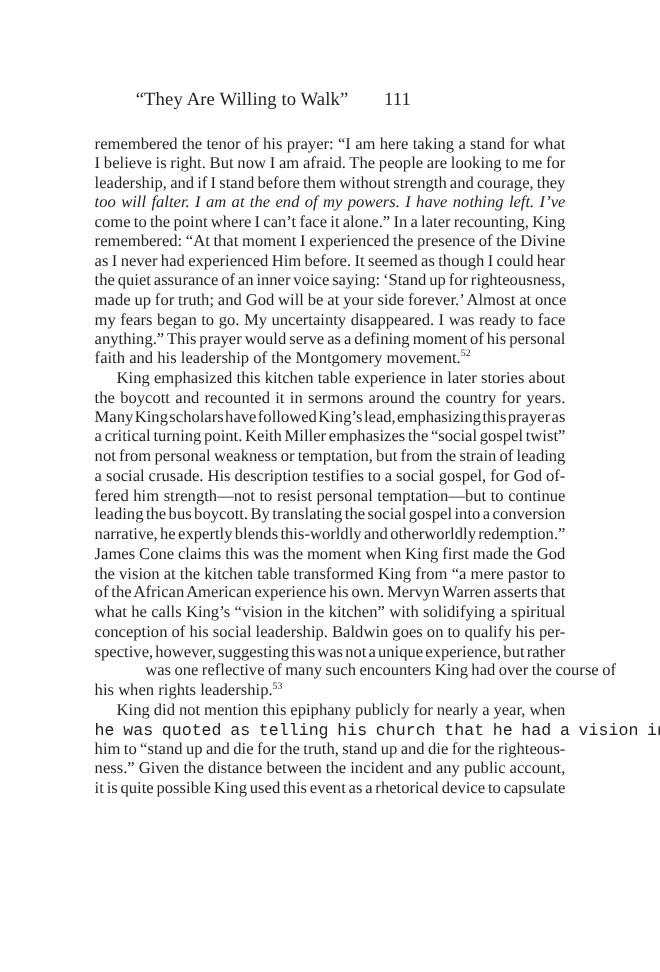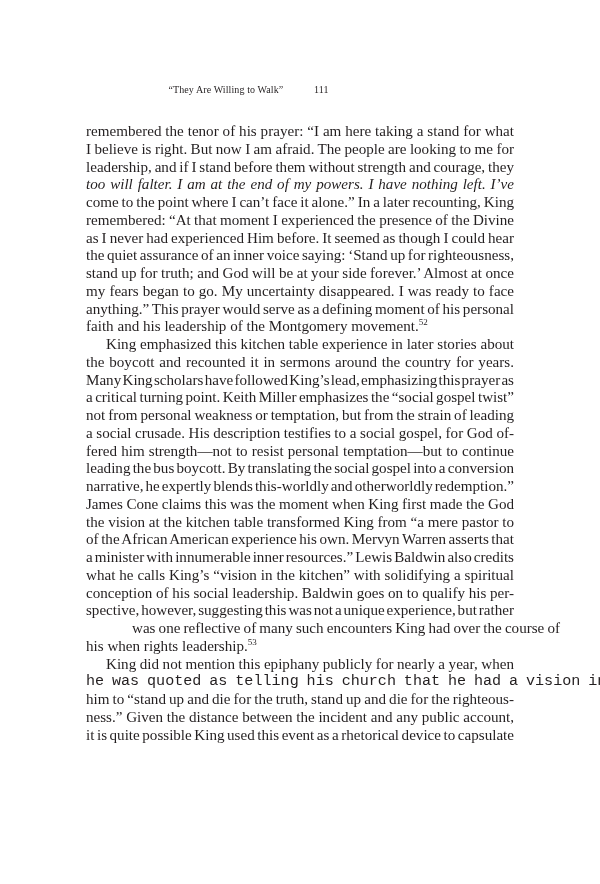--- a/index.html
+++ b/index.html
@@ -14,21 +14,21 @@
       overflow: hidden;
       color: #231f20;
       font-family: "Liberation Serif", "DejaVu Serif", serif;
     }
     .running-head {
       position: absolute;
       top: 80px;
       left: 0;
       width: 497px;
       text-align: center;
-      font-size: 10px;
+      font-size: 17px;
       line-height: 20px;
       letter-spacing: 0.1px;
     }
     .running-head .title {
       margin-right: 28px;
     }
     .text-block {
       position: absolute;
       top: 123px;
       left: 86px;
@@ -68,37 +68,36 @@
 
 <div class="text-block" id="text-block">
     <span class="line" style="white-space: nowrap; word-spacing: 0px;"><span>remembered the tenor of his prayer: “I am here taking a stand for what</span></span>
     <span class="line" style="white-space: nowrap; word-spacing: -0.369792px;"><span>I believe is right. But now I am afraid. The people are looking to me for</span></span>
     <span class="line" style="white-space: nowrap; word-spacing: -0.909091px;"><span>leadership, and if I stand before them without strength and courage, they</span></span>
     <span class="line" style="white-space: nowrap; word-spacing: 0px; font-style: italic;"><span>too will falter. I am at the end of my powers. I have nothing left. I’ve</span></span>
     <span class="line" style="white-space: nowrap; word-spacing: -0.841518px;"><span>come to the point where I can’t face it alone.” In a later recounting, King</span></span>
     <span class="line" style="white-space: nowrap; word-spacing: -0.451562px;"><span>remembered: “At that moment I experienced the presence of the Divine</span></span>
     <span class="line" style="white-space: nowrap; word-spacing: -0.734375px;"><span>as I never had experienced Him before. It seemed as though I could hear</span></span>
     <span class="line" style="white-space: nowrap; word-spacing: -1.17898px;"><span>the quiet assurance of an inner voice saying: ‘Stand up for righteousness,</span></span>
-    <span class="line" style="white-space: nowrap; word-spacing: -0.277902px;"><span>stand up for truth; and God will be at your side forever.’ Almost at once</span></span>
+    <span class="line" style="white-space: nowrap; word-spacing: -0.277902px;"><span>made up for truth; and God will be at your side forever.’ Almost at once</span></span>
     <span class="line" style="white-space: nowrap; word-spacing: 0px;"><span>my fears began to go. My uncertainty disappeared. I was ready to face</span></span>
     <span class="line" style="white-space: nowrap; word-spacing: -1.07812px;"><span>anything.” This prayer would serve as a defining moment of his personal</span></span>
     <span class="line last"><span>faith and his leadership of the Montgomery movement.</span><sup>52</sup></span>
     <span class="line indent" style="white-space: nowrap; word-spacing: 0px;"><span>King emphasized this kitchen table experience in later stories about</span></span>
     <span class="line" style="white-space: nowrap; word-spacing: 0px;"><span>the boycott and recounted it in sermons around the country for years.</span></span>
     <span class="line" style="white-space: nowrap; word-spacing: -2.5125px;"><span>Many King scholars have followed King’s lead, emphasizing this prayer as</span></span>
     <span class="line" style="white-space: nowrap; word-spacing: -1.3375px;"><span>a critical turning point. Keith Miller emphasizes the “social gospel twist”</span></span>
     <span class="line" style="white-space: nowrap; word-spacing: -0.87358px;"><span>not from personal weakness or temptation, but from the strain of leading</span></span>
     <span class="line" style="white-space: nowrap; word-spacing: -0.171875px;"><span>a social crusade. His description testifies to a social gospel, for God of-</span></span>
     <span class="line" style="white-space: nowrap; word-spacing: 0px;"><span>fered him strength—not to resist personal temptation—but to continue</span></span>
     <span class="line" style="white-space: nowrap; word-spacing: -1.5625px;"><span>leading the bus boycott. By translating the social gospel into a conversion</span></span>
     <span class="line" style="white-space: nowrap; word-spacing: -1.66964px;"><span>narrative, he expertly blends this-worldly and otherworldly redemption.”</span></span>
     <span class="line" style="white-space: nowrap; word-spacing: -0.244792px;"><span>James Cone claims this was the moment when King first made the God</span></span>
     <span class="line" style="white-space: nowrap; word-spacing: -0.0299479px;"><span>the vision at the kitchen table transformed King from “a mere pastor to</span></span>
     <span class="line" style="white-space: nowrap; word-spacing: -1.18437px;"><span>of the African American experience his own. Mervyn Warren asserts that</span></span>
-    <span class="line" style="white-space: nowrap; word-spacing: -1.71875px;"><span>a minister with innumerable inner resources.” Lewis Baldwin also credits</span></span>
     <span class="line" style="white-space: nowrap; word-spacing: 0px;"><span>what he calls King’s “vision in the kitchen” with solidifying a spiritual</span></span>
     <span class="line" style="white-space: nowrap; word-spacing: -0.0852273px;"><span>conception of his social leadership. Baldwin goes on to qualify his per-</span></span>
     <span class="line" style="white-space: nowrap; word-spacing: -1.8625px;"><span>spective, however, suggesting this was not a unique experience, but rather</span></span>
     <span class="line" style="white-space: nowrap; word-spacing: -0.657552px; margin-left: 46px;"><span>was one reflective of many such encounters King had over the course of</span></span>
     <span class="line last"><span>his when rights leadership.</span><sup>53</sup></span>
     <span class="line indent" style="white-space: nowrap; word-spacing: -0.198864px;"><span>King did not mention this epiphany publicly for nearly a year, when</span></span>
     <span class="line" style="white-space: nowrap; word-spacing: -1.17396px; font-family: Liberation Mono, monospace;"><span>he was quoted as telling his church that he had a vision in which God told</span></span>
     <span class="line" style="white-space: nowrap; word-spacing: -0.697917px;"><span>him to “stand up and die for the truth, stand up and die for the righteous-</span></span>
     <span class="line" style="white-space: nowrap; word-spacing: -0.0359375px;"><span>ness.” Given the distance between the incident and any public account,</span></span>
     <span class="line" style="white-space: nowrap; word-spacing: -1.22236px;"><span>it is quite possible King used this event as a rhetorical device to capsulate</span></span>

